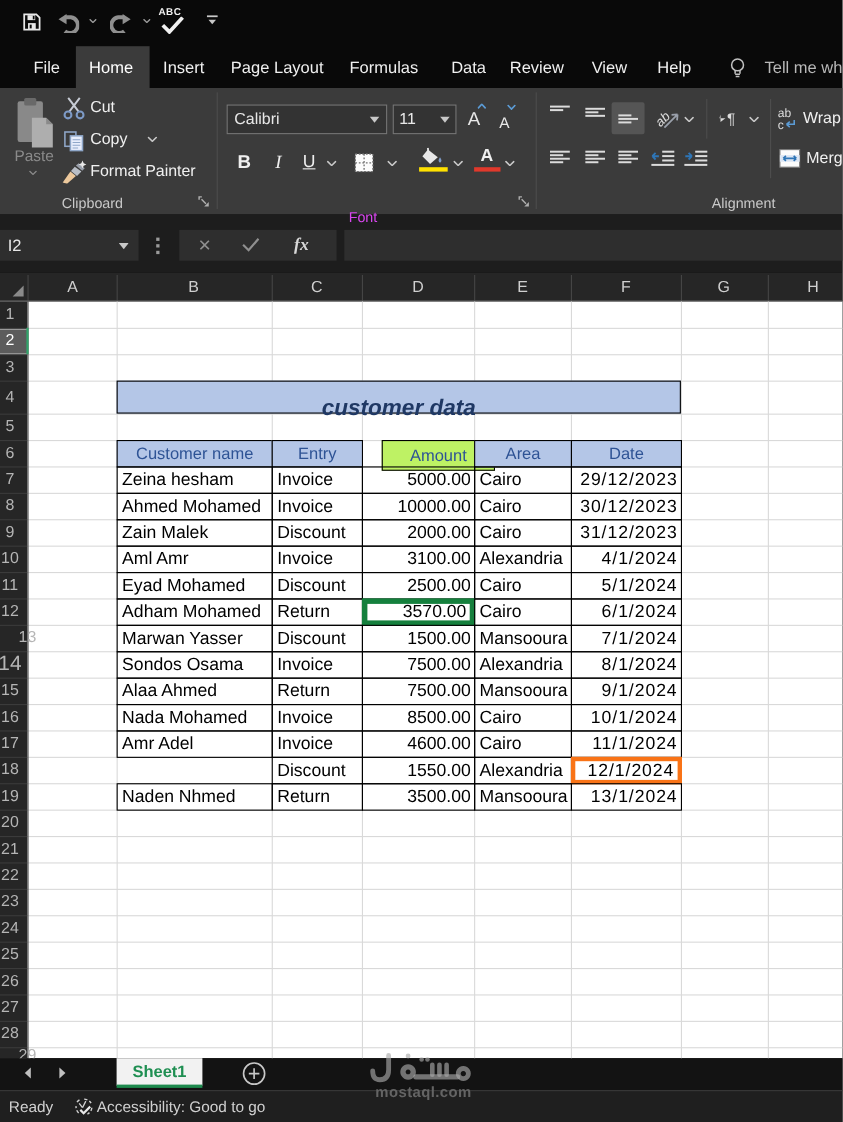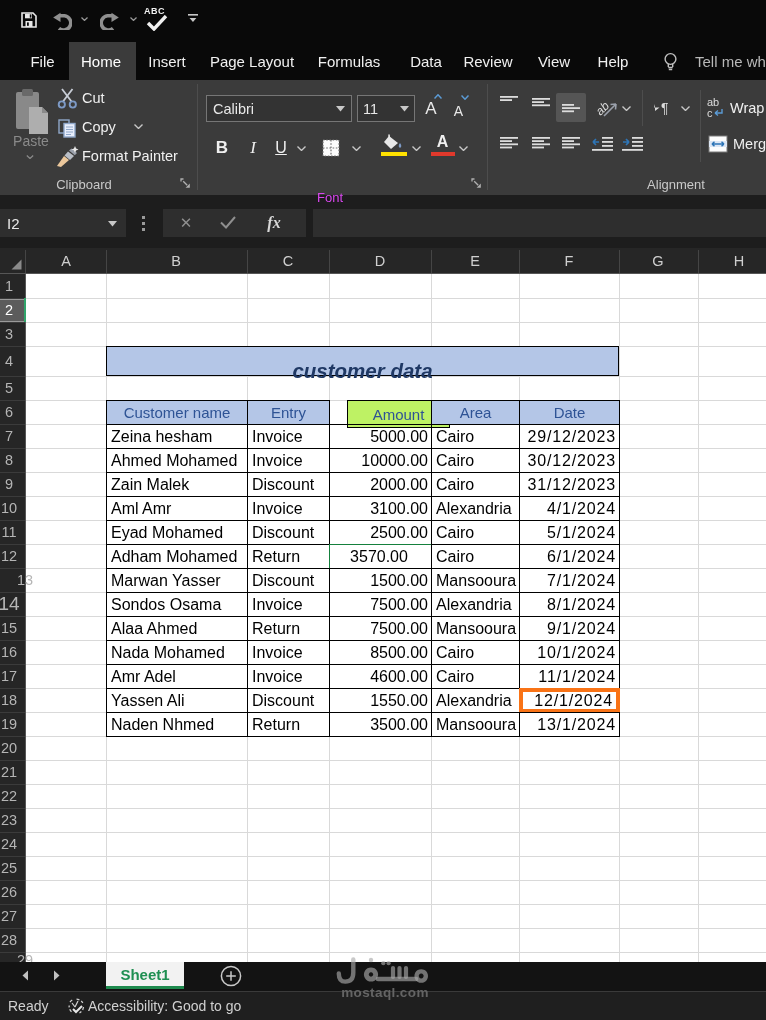--- a/index.html
+++ b/index.html
@@ -539,21 +539,21 @@
     </div>
 <div class="abs" style="left:519px;top:520px;width:101px;height:25px;border:1px solid #000;box-sizing:border-box;color:#000;font-size:16px;display:flex;align-items:center;justify-content:flex-end;padding-right:3px;letter-spacing:0.85px;">
       <span>5/1/2024</span>
     </div>
 <div class="abs" style="left:106px;top:544px;width:142px;height:25px;border:1px solid #000;box-sizing:border-box;color:#000;font-size:16px;display:flex;align-items:center;justify-content:flex-start;padding-left:4px;">
       <span>Adham Mohamed</span>
     </div>
 <div class="abs" style="left:247px;top:544px;width:83px;height:25px;border:1px solid #000;box-sizing:border-box;color:#000;font-size:16px;display:flex;align-items:center;justify-content:flex-start;padding-left:4px;">
       <span>Return</span>
     </div>
-<div class="abs" style="left:329px;top:544px;width:103px;height:25px;border:1px solid #15803d;box-sizing:border-box;color:#000;font-size:16px;display:flex;align-items:center;justify-content:center;padding-right:3px;">
+<div class="abs" style="left:329px;top:544px;width:103px;height:25px;border:5px solid #15803d;box-sizing:border-box;color:#000;font-size:16px;display:flex;align-items:center;justify-content:flex-end;padding-right:3px;">
       <span>3570.00</span>
     </div>
 <div class="abs" style="left:431px;top:544px;width:89px;height:25px;border:1px solid #000;box-sizing:border-box;color:#000;font-size:16px;display:flex;align-items:center;justify-content:flex-start;padding-left:4px;">
       <span>Cairo</span>
     </div>
 <div class="abs" style="left:519px;top:544px;width:101px;height:25px;border:1px solid #000;box-sizing:border-box;color:#000;font-size:16px;display:flex;align-items:center;justify-content:flex-end;padding-right:3px;letter-spacing:0.85px;">
       <span>6/1/2024</span>
     </div>
 <div class="abs" style="left:106px;top:568px;width:142px;height:25px;border:1px solid #000;box-sizing:border-box;color:#000;font-size:16px;display:flex;align-items:center;justify-content:flex-start;padding-left:4px;">
       <span>Marwan Yasser</span>
@@ -622,23 +622,20 @@
       <span>Invoice</span>
     </div>
 <div class="abs" style="left:329px;top:664px;width:103px;height:25px;border:1px solid #000;box-sizing:border-box;color:#000;font-size:16px;display:flex;align-items:center;justify-content:flex-end;padding-right:3px;">
       <span>4600.00</span>
     </div>
 <div class="abs" style="left:431px;top:664px;width:89px;height:25px;border:1px solid #000;box-sizing:border-box;color:#000;font-size:16px;display:flex;align-items:center;justify-content:flex-start;padding-left:4px;">
       <span>Cairo</span>
     </div>
 <div class="abs" style="left:519px;top:664px;width:101px;height:25px;border:1px solid #000;box-sizing:border-box;color:#000;font-size:16px;display:flex;align-items:center;justify-content:flex-end;padding-right:3px;letter-spacing:0.85px;">
       <span>11/1/2024</span>
-    </div>
-<div class="abs" style="left:106px;top:688px;width:142px;height:25px;border:1px solid #000;box-sizing:border-box;color:#000;font-size:16px;display:flex;align-items:center;justify-content:flex-start;padding-left:4px;">
-      <span>Yassen Ali</span>
     </div>
 <div class="abs" style="left:247px;top:688px;width:83px;height:25px;border:1px solid #000;box-sizing:border-box;color:#000;font-size:16px;display:flex;align-items:center;justify-content:flex-start;padding-left:4px;">
       <span>Discount</span>
     </div>
 <div class="abs" style="left:329px;top:688px;width:103px;height:25px;border:1px solid #000;box-sizing:border-box;color:#000;font-size:16px;display:flex;align-items:center;justify-content:flex-end;padding-right:3px;">
       <span>1550.00</span>
     </div>
 <div class="abs" style="left:431px;top:688px;width:89px;height:25px;border:1px solid #000;box-sizing:border-box;color:#000;font-size:16px;display:flex;align-items:center;justify-content:flex-start;padding-left:4px;">
       <span>Alexandria</span>
     </div>

